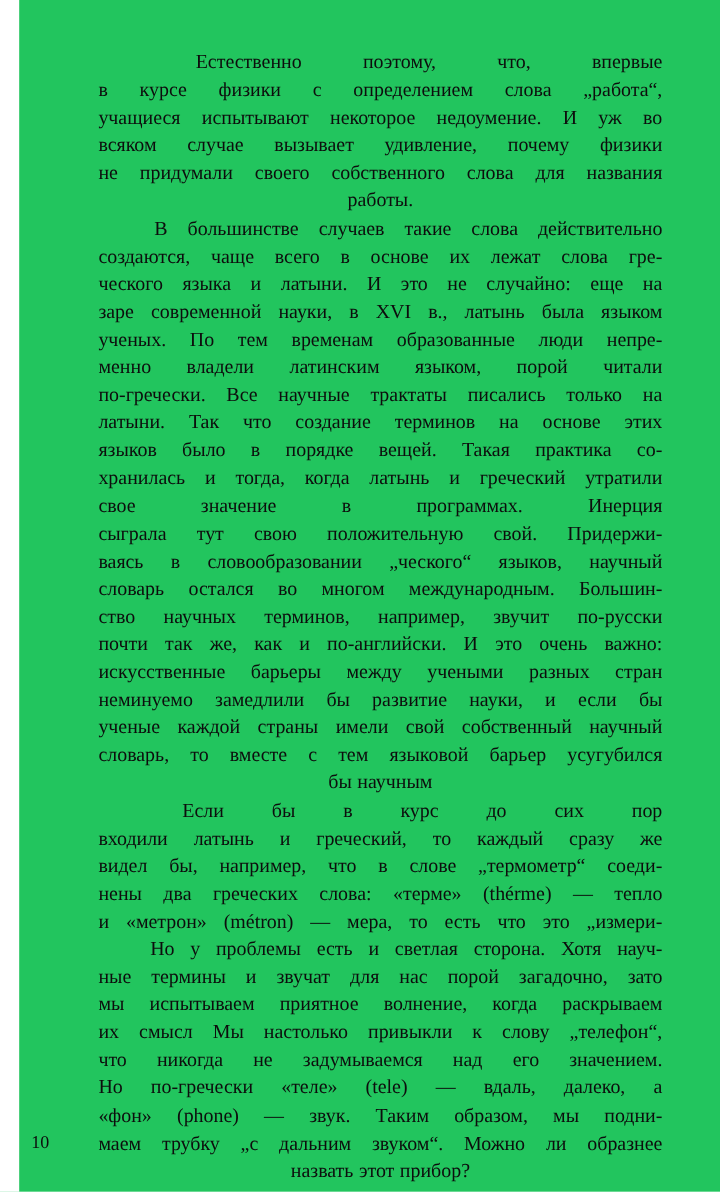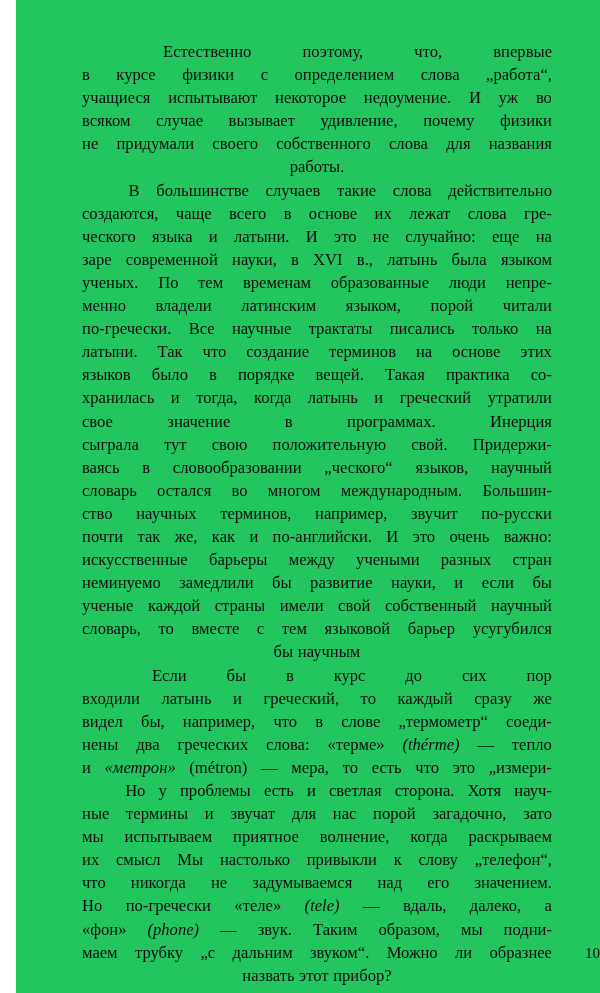--- a/index.html
+++ b/index.html
@@ -51,29 +51,28 @@
     justify-content: center;
   }
   .line.last .w + .w {
     margin-left: 4.6px;
   }
   .line .w {
     flex: 0 0 auto;
   }
 
   .it {
-    font-style: italic;
   }
 
   .pageno {
     position: absolute;
     left: 0;
     right: 0;
     top: 944px;
-    text-align: right;
+    text-align: left;
     font-size: 15px;
     line-height: 18px;
     font-family: "Liberation Serif", "DejaVu Serif", serif;
     padding-left: 10px;
   }
 </style>
 </head>
 <body>
 
 <div class="page">

